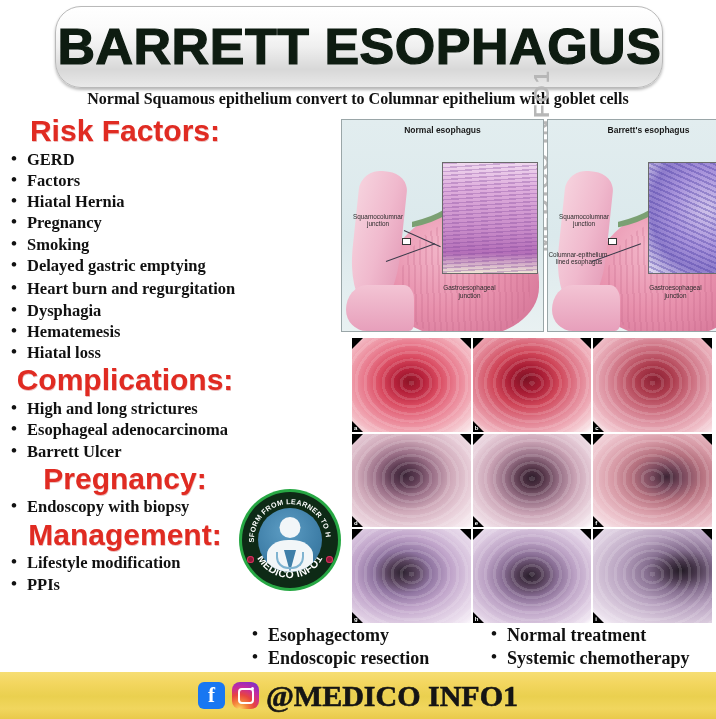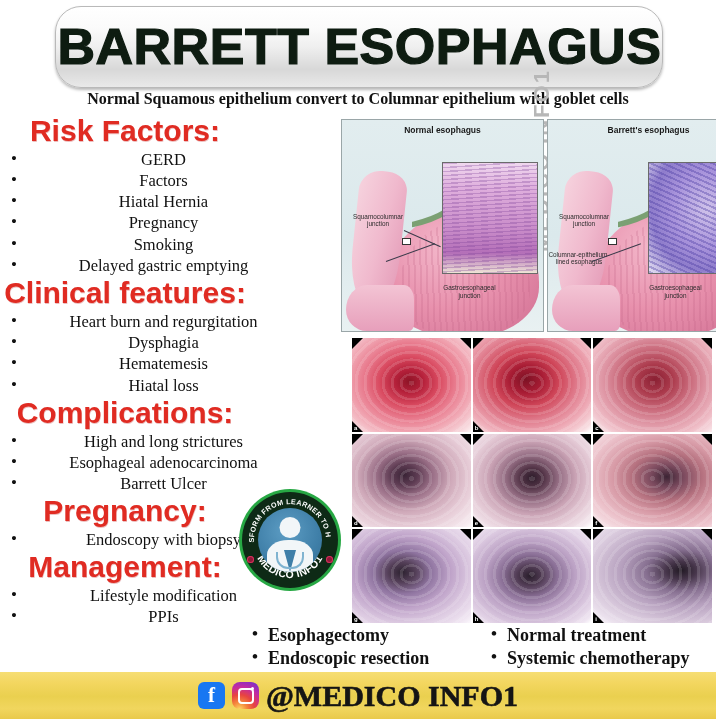--- a/index.html
+++ b/index.html
@@ -52,28 +52,27 @@
     font-size:30px;
     line-height:1.02;
     text-align:center;
     width:250px;
     margin:0 0 2px 0;
     text-shadow:0.5px 0.5px 0 rgba(180,0,0,.25);
   }
   ul.blist{list-style:none;margin:0 0 2px 0;padding:0;}
   ul.blist li{
     font-family:"Liberation Serif", serif;
-    font-weight:normal;
+    font-weight:bold;
     font-size:16.5px;
     color:#111;
     line-height:1.29;
     padding-left:27px;
     position:relative;
     white-space:nowrap;
-    text-align:center;
   }
   ul.blist li::before{
     content:"\2022";
     position:absolute;left:11px;top:-1px;
     font-size:17px;color:#111;
   }
 
   
   .watermark{
     position:absolute;left:258px;top:122px;
@@ -319,21 +318,20 @@
     <div class="sec-head">Risk Factors:</div>
     <ul class="blist">
       <li>GERD</li>
       <li>Factors</li>
       <li>Hiatal Hernia</li>
       <li>Pregnancy</li>
       <li>Smoking</li>
       <li>Delayed gastric emptying</li>
     </ul>
 
-    <div class="sec-head">Clinical features:</div>
     <ul class="blist">
       <li>Heart burn and regurgitation</li>
       <li>Dysphagia</li>
       <li>Hematemesis</li>
       <li>Hiatal loss</li>
     </ul>
 
     <div class="sec-head">Complications:</div>
     <ul class="blist">
       <li>High and long strictures</li>

